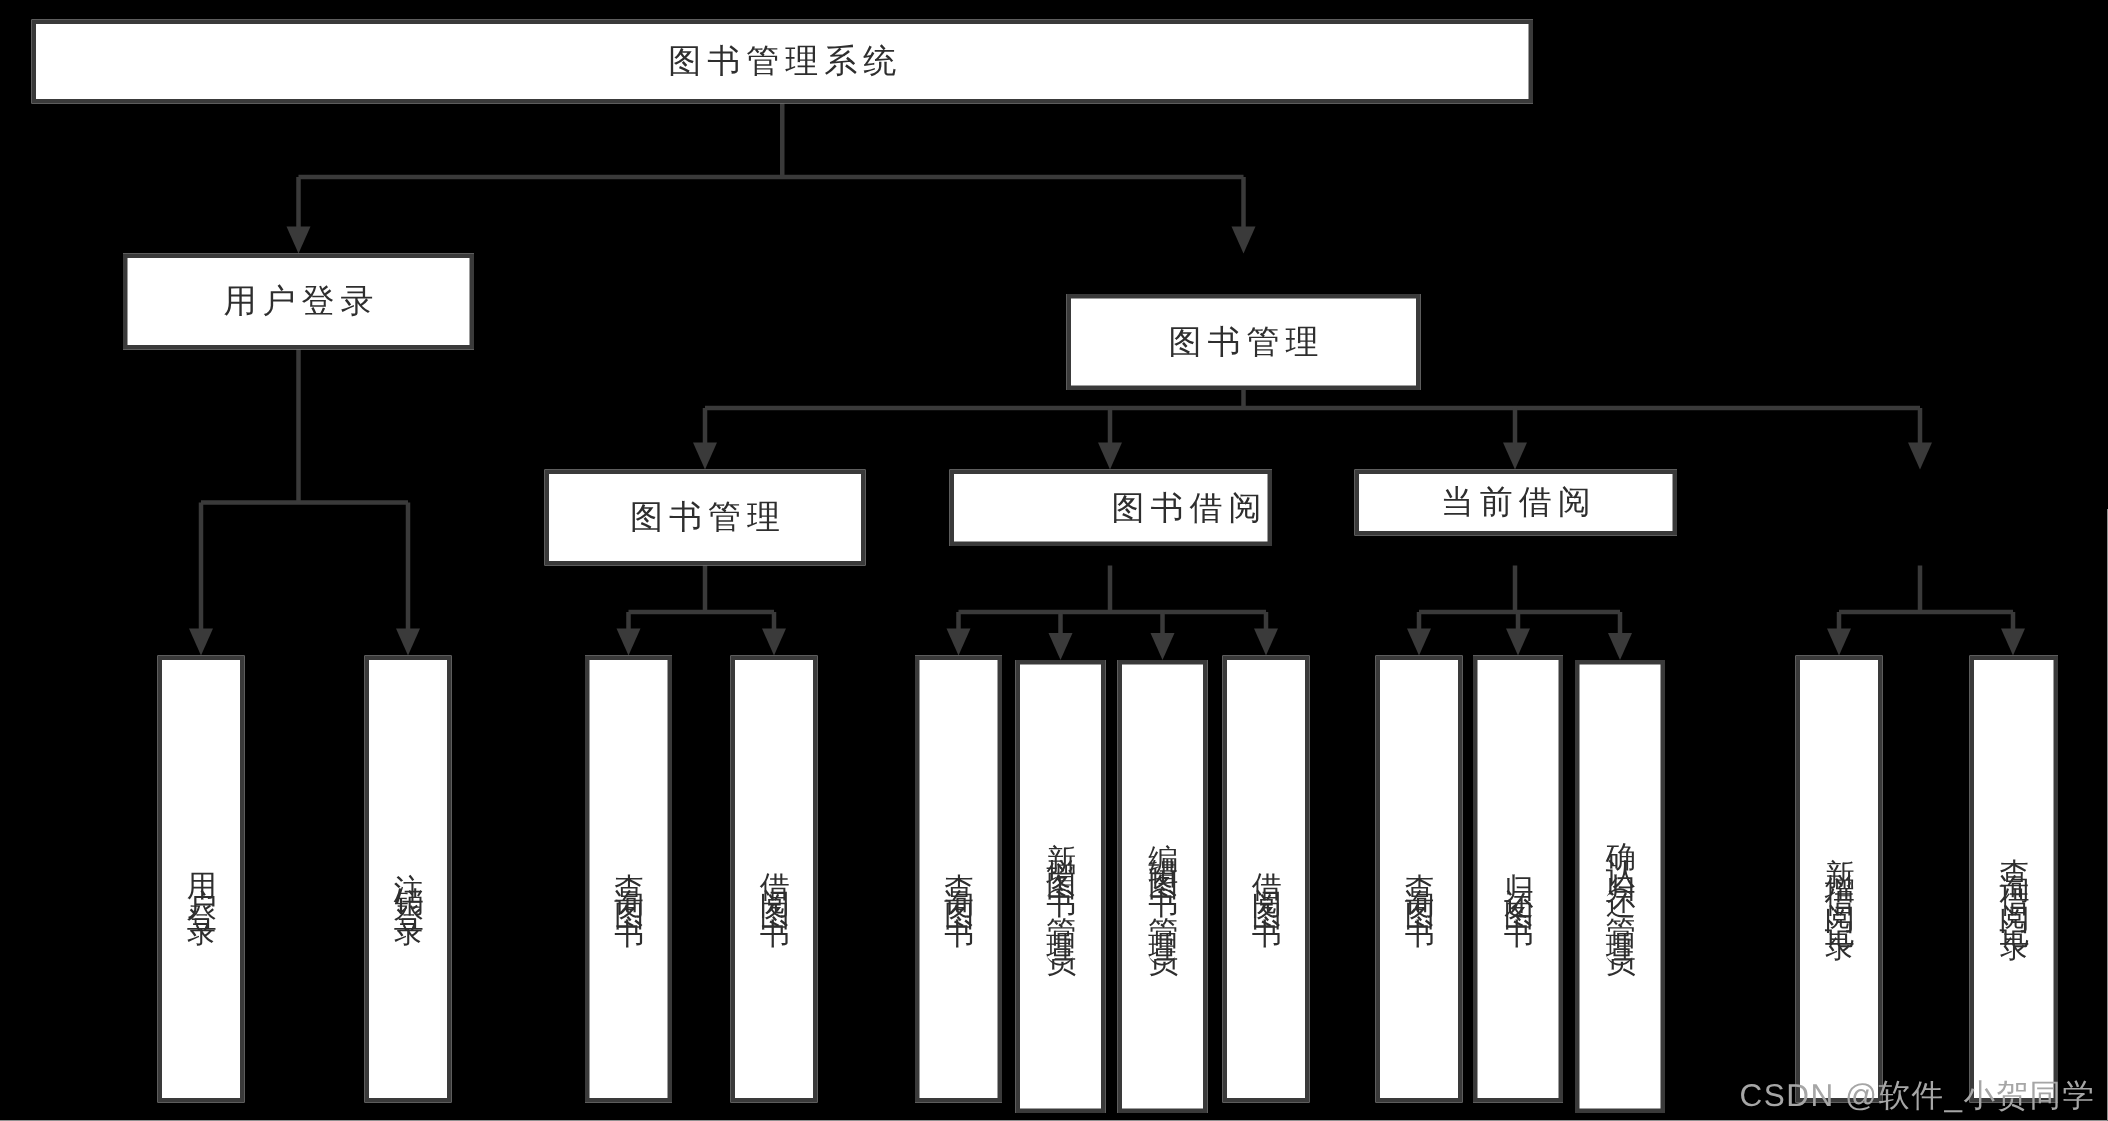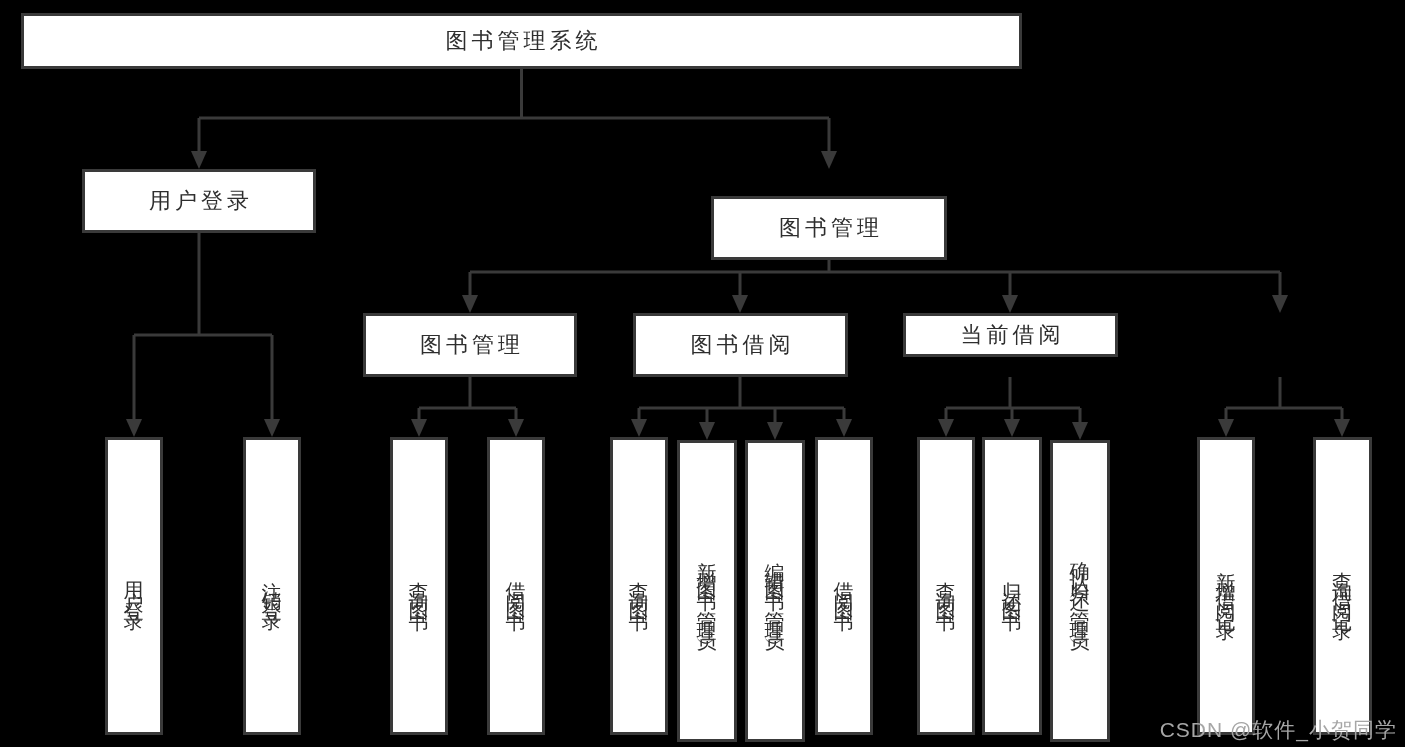--- a/index.html
+++ b/index.html
@@ -141,21 +141,21 @@
   <div class="node h-node" style="left:82px; top:169px; width:234px; height:64px;">
     <span class="lbl">用户登录</span>
   </div>
   <div class="node h-node" style="left:711px; top:169px; width:236px; height:64px;margin-top:27px;">
     <span class="lbl">图书管理</span>
   </div>
 
   <div class="node h-node" style="left:363px; top:313px; width:214px; height:64px;">
     <span class="lbl">图书管理</span>
   </div>
-  <div class="node h-node" style="left:633px; top:313px; width:215px; height:64px;">
+  <div class="node h-node" style="left:633px; top:313px; width:215px; height:51px;justify-content:flex-end;">
     <span class="lbl">图书借阅</span>
   </div>
   <div class="node h-node" style="left:903px; top:313px; width:215px; height:44px;">
     <span class="lbl">当前借阅</span>
   </div>
 
   <div class="node v-node" style="left:105px; top:437px; width:58px; height:298px;">
     <span class="lbl">用户登录</span>
   </div>
   <div class="node v-node" style="left:243px; top:437px; width:58px; height:298px;">

